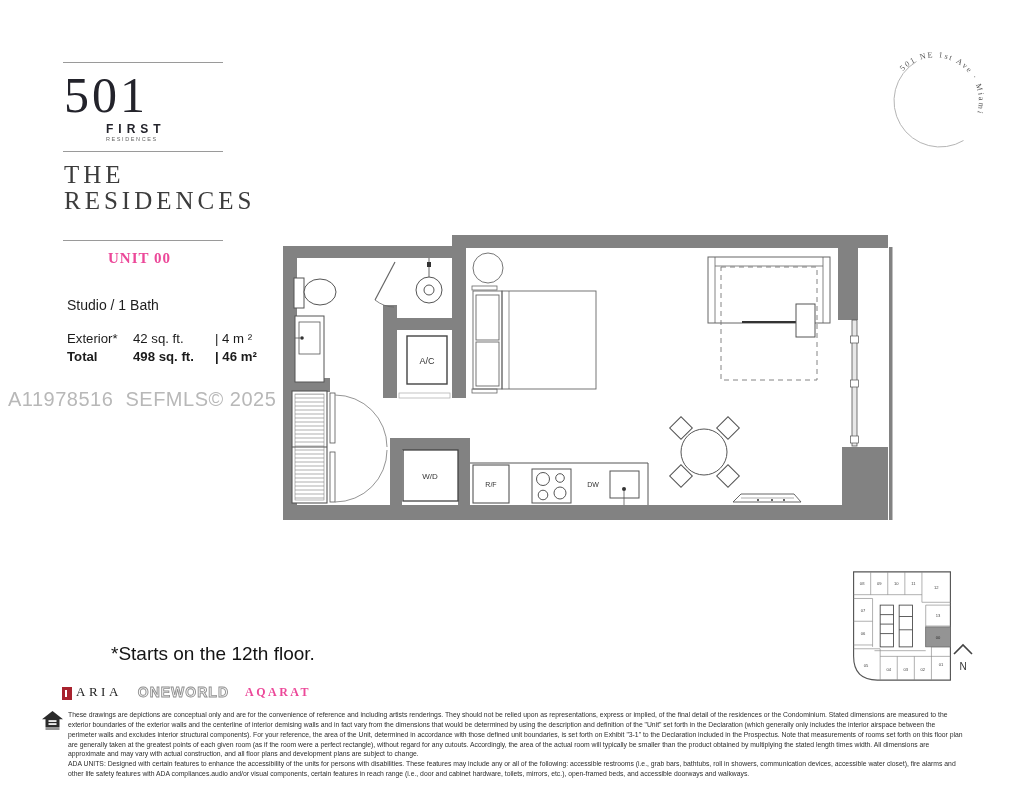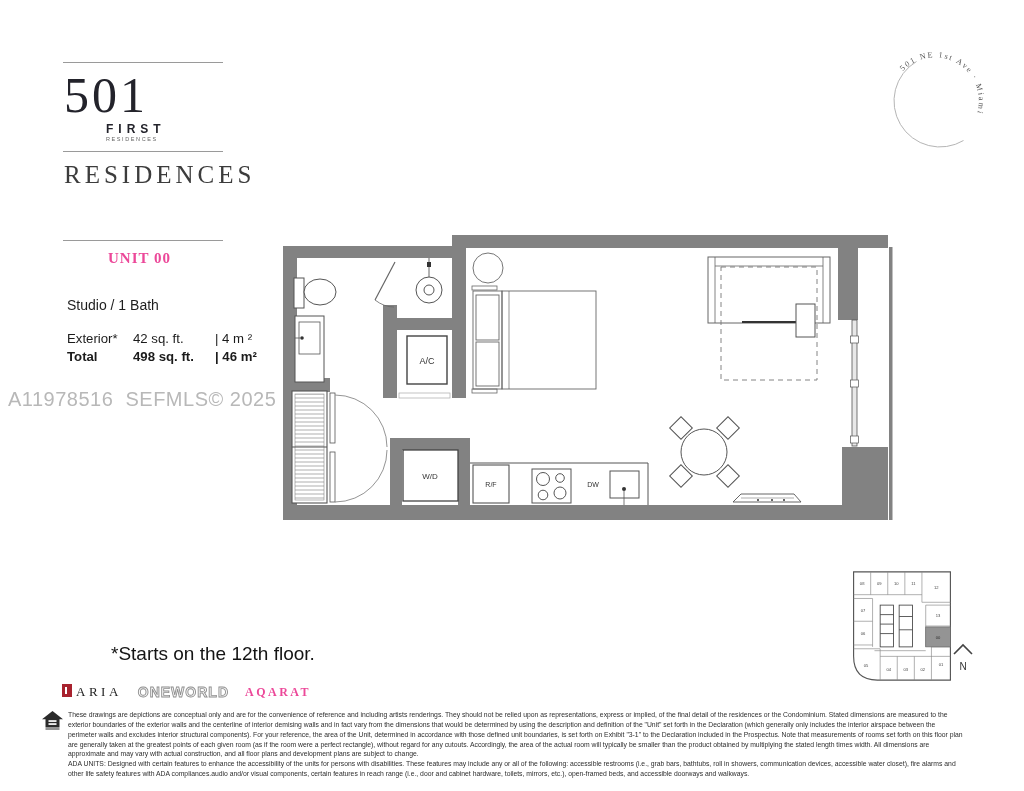--- a/index.html
+++ b/index.html
@@ -18,21 +18,21 @@
               letter-spacing:1px;color:#ec4899;margin-left:42px;}
   .unit-sub{font-size:14px;color:#1e1e1e;}
   .area-row{display:flex;font-size:13.2px;color:#1b1b1b;height:18px;align-items:center;}
   .area-row .lbl{width:66px;}
   .area-row .sqft{width:82px;}
   .area-row.bold{font-weight:700;justify-content:space-between;}
   .watermark{font-size:20px;color:#b8b8b8;letter-spacing:0.5px;white-space:pre;}
   .footnote{font-size:19px;color:#141414;margin-left:40px;}
   
   .logo-row{display:flex;align-items:center;gap:16px;}
-  .aria-wrap{display:flex;align-items:flex-start;gap:4px;}
+  .aria-wrap{display:flex;align-items:flex-end;gap:4px;}
   .aria-mark{width:10px;height:13px;background:#a8222e;position:relative;}
   .aria-mark::after{content:"";position:absolute;left:3px;top:3px;width:2px;height:7px;background:#fff;}
   .aria-text{font-family:"Liberation Serif",serif;font-size:13px;letter-spacing:3.5px;color:#222;}
   .oneworld-text{font-size:14px;font-weight:700;letter-spacing:1px;color:#f6f6f6;
                  -webkit-text-stroke:0.9px #8f8f8f;}
   .aqarat-text{font-family:Liberation Serif, serif;font-size:12px;font-weight:700;
                letter-spacing:2.5px;color:#ec4899;}
   
   .disc{font-size:6.8px;line-height:1.45;color:#2e2e2e;width:897px;text-align:left;}
   svg text{font-family:"Liberation Sans",sans-serif;}
@@ -49,20 +49,21 @@
 
   <div class="abs" style="left:64px;top:70px;">
     <div class="logo-num">501</div>
     <div style="margin-left:42px;margin-top:2px;">
       <div class="logo-first">FIRST</div>
       <div class="logo-sub">RESIDENCES</div>
     </div>
   </div>
 
   <div class="abs res-title" style="left:64px;top:162px;">
+    <div>THE</div>
     <div>RESIDENCES</div>
   </div>
 
   <svg class="abs" style="left:885px;top:49px;" width="104" height="112" viewBox="0 0 104 112">
     <path d="M 31.5 12.5 A 44 44 0 1 0 78.5 91.5" fill="none" stroke="#b5b5b5" stroke-width="1"></path>
     <path id="badgePath" d="M 13.9 27 A 44 44 0 1 1 74 89.1" fill="none"></path>
     <text class="badge-text">
       <textPath href="#badgePath" startOffset="4%">501 NE 1st Ave · Miami</textPath>
     </text>
   </svg>

